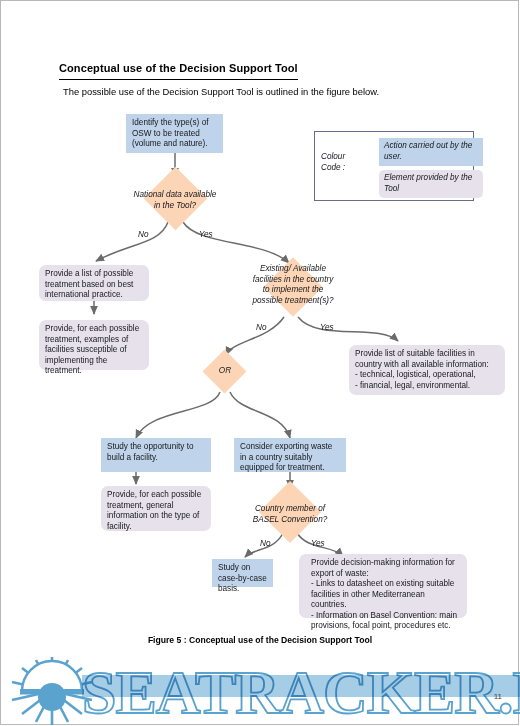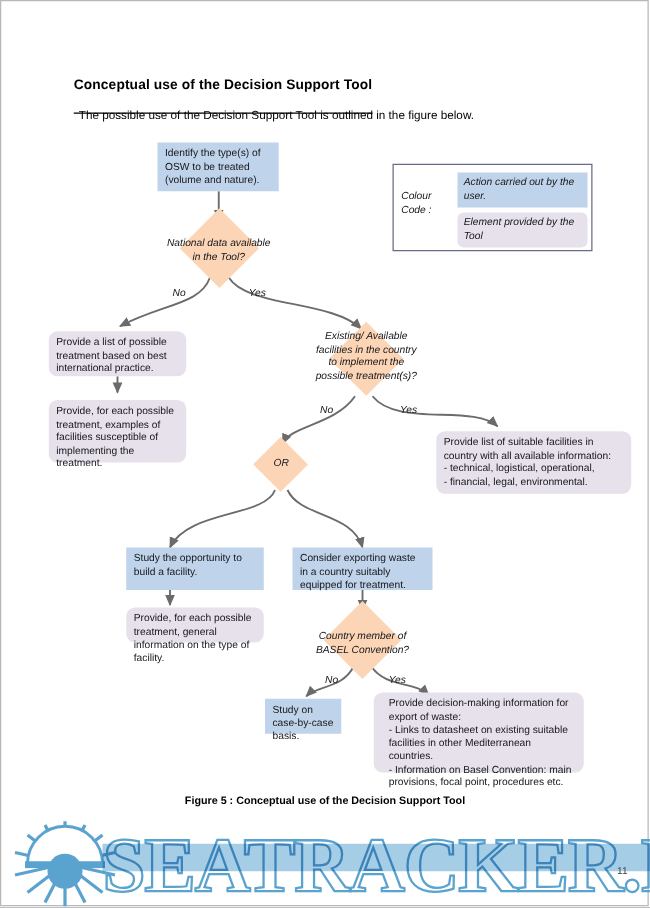--- a/index.html
+++ b/index.html
@@ -12,21 +12,21 @@
   }
   #page-border{
     position:absolute;left:0;top:0;width:519px;height:725px;
     border:1px solid #b8b8b8;box-sizing:border-box;pointer-events:none;
   }
   
   #doc-heading{
     position:absolute;left:59px;top:62px;
     font-size:11px;font-weight:bold;color:#000;
     letter-spacing:.1px;
-    border-bottom:1.3px solid #000;padding-bottom:16px;
+    border-bottom:1.3px solid #000;padding-bottom:5px;
   }
   #doc-intro{
     position:absolute;left:63px;top:86px;
     font-size:9.4px;color:#000;
   }
   
   .node{
     position:absolute;box-sizing:border-box;
     font-size:8.2px;line-height:1.28;color:#17171c;
     padding:4px 5px 4px 6px;
@@ -49,21 +49,21 @@
   
   #legend{
     position:absolute;left:314px;top:131px;width:160px;height:70px;
     border:1px solid #6a6a8a;box-sizing:border-box;background:#fff;
   }
   #legend-title{
     position:absolute;left:6px;top:19px;
     font-size:8.2px;font-style:italic;line-height:1.35;color:#17171c;
   }
   .legend-swatch{
-    position:absolute;left:51px;width:104px;
+    position:absolute;left:64px;width:104px;
     font-size:8.2px;font-style:italic;line-height:1.3;color:#17171c;
     padding:3px 4px 4px 5px;box-sizing:border-box;
   }
   #legend-user{top:6px;background:#bfd4ea;}
   #legend-tool{top:38px;background:#e7e1ec;border-radius:5px;}
   
   #figure-caption{
     position:absolute;left:0;top:635px;width:520px;
     text-align:center;font-size:8.6px;font-weight:bold;color:#000;
   }
@@ -150,21 +150,21 @@
 - technical, logistical, operational,
 - financial, legal, environmental.</div>
 
   <div class="diamond" style="left:209px;top:356px;width:31px;height:31px;"></div>
   <div class="diamond-label" style="left:205px;top:366px;width:40px;">OR</div>
 
   <div class="node blue" style="left:101px;top:438px;width:110px;height:34px;">Study the opportunity to build a facility.</div>
 
   <div class="node blue" style="left:234px;top:438px;width:112px;height:34px;">Consider exporting waste in a country suitably equipped for treatment.</div>
 
-  <div class="node purple" style="left:101px;top:486px;width:110px;height:28px;">Provide, for each possible treatment, general information on the type of facility.</div>
+  <div class="node purple" style="left:101px;top:486px;width:110px;height:45px;">Provide, for each possible treatment, general information on the type of facility.</div>
 
   <div class="diamond" style="left:268px;top:490px;width:44px;height:44px;"></div>
   <div class="diamond-label" style="left:230px;top:504px;width:120px;">Country member of<br>BASEL Convention?</div>
   <div class="branch-label" style="left:260px;top:539px;">No</div>
   <div class="branch-label" style="left:311px;top:539px;">Yes</div>
 
   <div class="node blue" style="left:212px;top:559px;width:61px;height:28px;">Study on case-by-case basis.</div>
 
   <div class="node purple" style="left:299px;top:554px;width:168px;height:64px;white-space:pre-line;padding-left:12px;">Provide decision-making information for export of waste:
 - Links to datasheet on existing suitable facilities in other Mediterranean countries.

